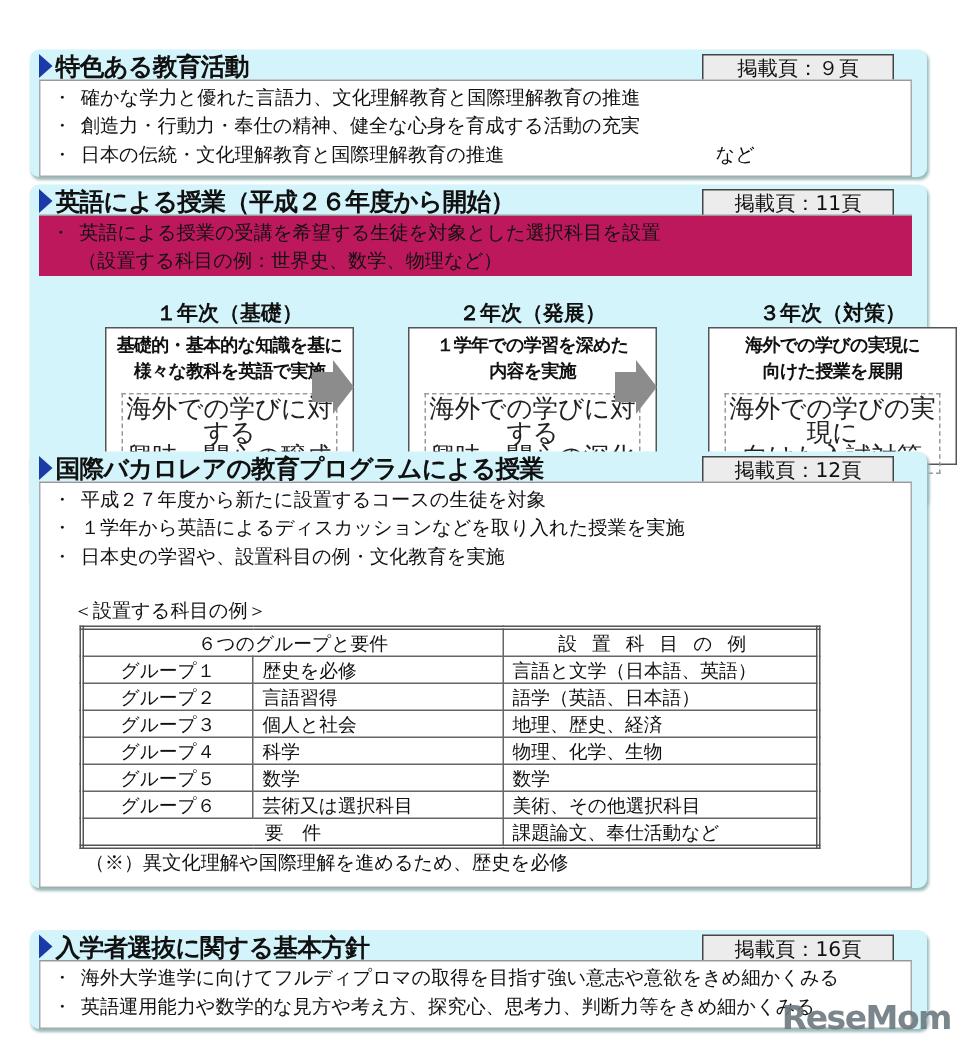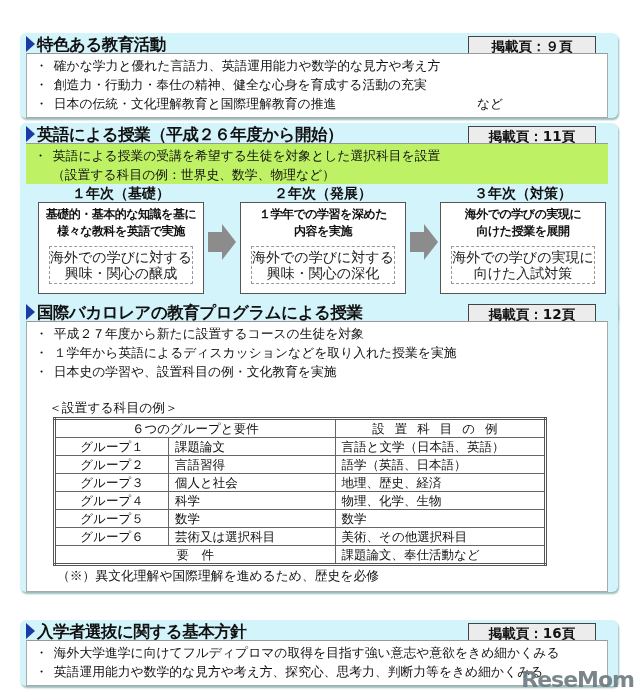--- a/index.html
+++ b/index.html
@@ -9,35 +9,35 @@
              background: #d4f4fb; border-radius: 6px;
              box-shadow: 1px 2px 2px #9bb; }
   .sec-head { position: relative; height: 20px; }
   .sec-title { position: absolute; left: 6px; top: 1px; font-family: "DejaVu Sans", sans-serif;
                font-weight: bold; font-size: 16.5px; letter-spacing: -0.5px; white-space: nowrap; }
   .arrow-icon { display: inline-block; width: 0; height: 0; border-top: 8px solid transparent;
                 border-bottom: 8px solid transparent; border-left: 9px solid #1a3aa8;
                 vertical-align: -2px; margin-right: 2px; }
   .page-badge { position: absolute; right: 22px; top: 3px; width: 126px; height: 19px;
                 border: 1px solid #444; background: #ececec; text-align: center;
-                font-family: "DejaVu Sans", sans-serif; font-weight: bold; font-size: 13.5px; line-height: 19px; }
+                font-family: "DejaVu Sans", sans-serif; font-weight: normal; font-size: 13.5px; line-height: 19px; }
   .sec-body { background: #fff; margin: 0 10px 0 6px; border: 1px solid #aaa; border-top: 1px solid #999;
               padding: 2px 8px 3px 8px; font-size: 12.8px; line-height: 19px; position: relative; }
   .bullet { white-space: nowrap; }
   .bullet::before { content: "・"; margin-right: 6px; }
   .nado { position: absolute; left: 450px; bottom: 4px; }
   .indent { padding-left: 18px; }
 
   
   .years { position: relative; height: 135px; }
-  .year-col { position: absolute; top: 0; width: 166px; }
+  .year-col { position: absolute; top: 0; width: 166px; margin-left: 32px; }
   .year-label { font-family: "DejaVu Sans", sans-serif; font-weight: bold; font-size: 14px; text-align: center; height: 18px; line-height: 18px; }
   .year-box { border: 1px solid #555; background: #fff; height: 88px; padding: 3px 4px; box-sizing: border-box; height: 92px;}
   .year-main { font-family: "DejaVu Sans", sans-serif; font-weight: bold; font-size: 12px; text-align: center; line-height: 17px; letter-spacing: -0.5px; }
-  .year-sub { margin: 6px 6px 0 6px; border: 1px dashed #999; text-align: center; font-size: 14px; line-height: 16px; padding: 2px 0; color: #222; }
+  .year-sub { margin: 6px 6px 0 6px; border: 1px dashed #999; text-align: center; font-size: 17px; line-height: 16px; padding: 2px 0; color: #222; }
   .flow-arrow { position: absolute; top: 40px; width: 0; height: 0; }
   .flow-arrow .shaft { position: absolute; left: 0; top: 8px; width: 14px; height: 20px; background: #8c8c8c; }
   .flow-arrow .head { position: absolute; left: 14px; top: 0; width: 0; height: 0;
                       border-top: 18px solid transparent; border-bottom: 18px solid transparent; border-left: 14px solid #8c8c8c; }
 
   
   .subj-caption { margin-top: 17px; padding-left: 14px; }
   table.subj { border-collapse: collapse; margin-left: 18px; width: 494px; font-size: 12.5px; border: 3px double #555; }
   table.subj td { border: 1px solid #666; padding: 0 6px; height: 17px; line-height: 17px; white-space: nowrap; }
   table.subj td.c { text-align: center; }
@@ -49,34 +49,34 @@
 </style>
 </head>
 <body>
 
 <div class="section" style="top:33px;">
   <div class="sec-head">
     <div class="sec-title"><span class="arrow-icon"></span><span>特色ある教育活動</span></div>
     <div class="page-badge">掲載頁：９頁</div>
   </div>
   <div class="sec-body" style="margin-bottom:0; padding-bottom:4px;">
-    <div class="bullet">確かな学力と優れた言語力、英語運用能力や数学的な見方や考え方</div>
+    <div class="bullet">確かな学力と優れた言語力、文化理解教育と国際理解教育の推進</div>
     <div class="bullet">創造力・行動力・奉仕の精神、健全な心身を育成する活動の充実</div>
     <div class="bullet">日本の伝統・文化理解教育と国際理解教育の推進</div>
     <span class="nado">など</span>
   </div>
 </div>
 
 <div class="section" style="top:123px;">
   <div class="sec-head">
     <div class="sec-title"><span class="arrow-icon"></span><span>英語による授業（平成２６年度から開始）</span></div>
     <div class="page-badge">掲載頁：11頁</div>
   </div>
   <div class="sec-body" style="border:none; border-top:1px solid #999; background:transparent; padding-left:8px;">
-    <div style="background:#bef264; margin:-2px -8px 0 -8px; padding:2px 8px 0 8px;">
+    <div style="background:#be185d; margin:-2px -8px 16px -8px; padding:2px 8px 0 8px;">
       <div class="bullet">英語による授業の受講を希望する生徒を対象とした選択科目を設置</div>
       <div class="indent">（設置する科目の例：世界史、数学、物理など）</div>
     </div>
     <div class="years">
       <div class="year-col" style="left:4px;">
         <div class="year-label">１年次（基礎）</div>
         <div class="year-box">
           <div class="year-main">基礎的・基本的な知識を基に</div>
           <div class="year-main">様々な教科を英語で実施</div>
           <div class="year-sub">
@@ -130,21 +130,21 @@
     <div class="bullet">日本史の学習や、設置科目の例・文化教育を実施</div>
     <div class="subj-caption">＜設置する科目の例＞</div>
     <table class="subj">
       <tbody>
           <tr>
         <td colspan="2" class="c" style="width:240px;">６つのグループと要件</td>
         <td class="c spaced">設置科目の例</td>
       </tr>
       <tr>
         <td class="c" style="width:100px;">グループ１</td>
-        <td>課題論文</td>
+        <td>歴史を必修</td>
         <td>言語と文学（日本語、英語）</td>
       </tr>
       <tr>
         <td class="c">グループ２</td>
         <td>言語習得</td>
         <td>語学（英語、日本語）</td>
       </tr>
       <tr>
         <td class="c">グループ３</td>
         <td>個人と社会</td>

